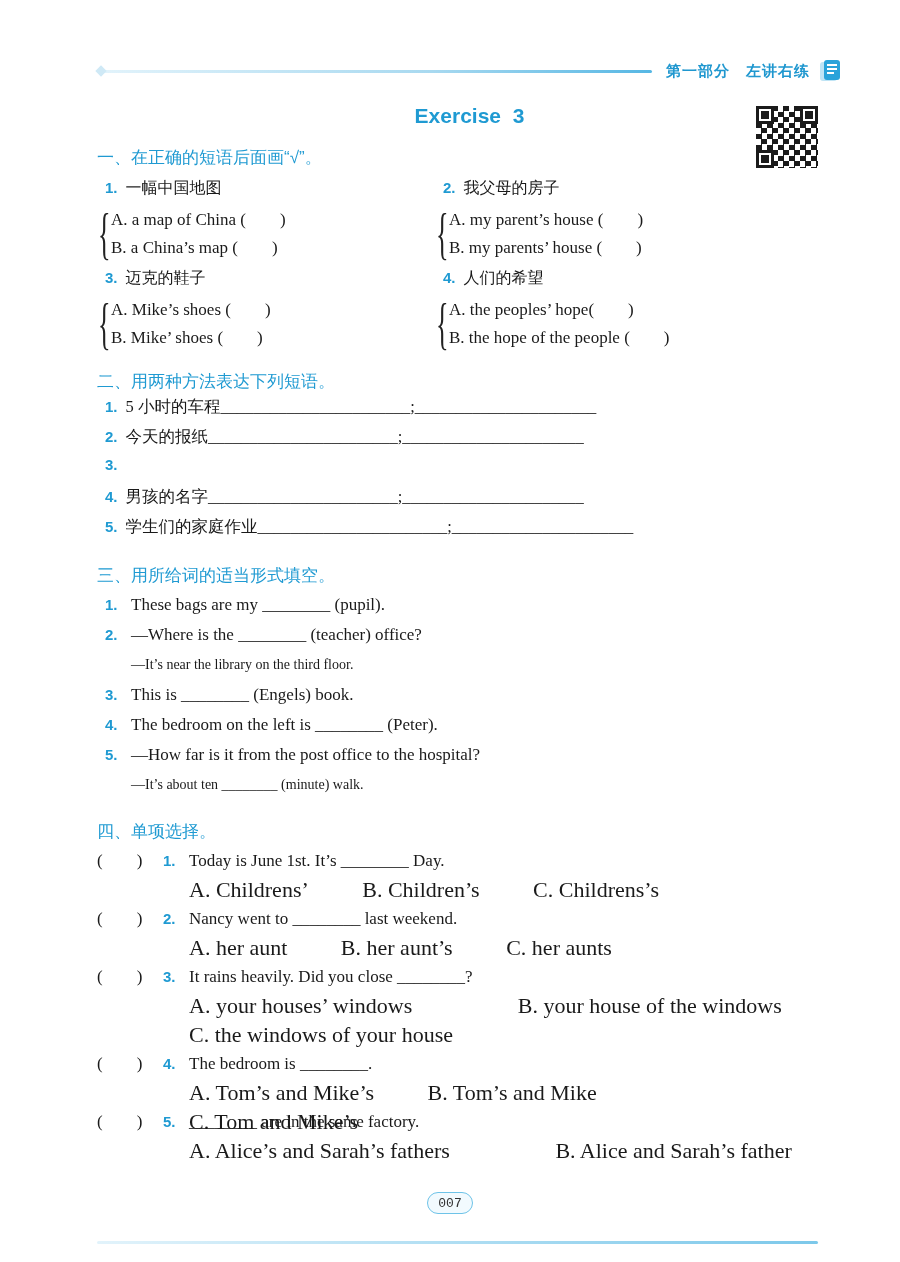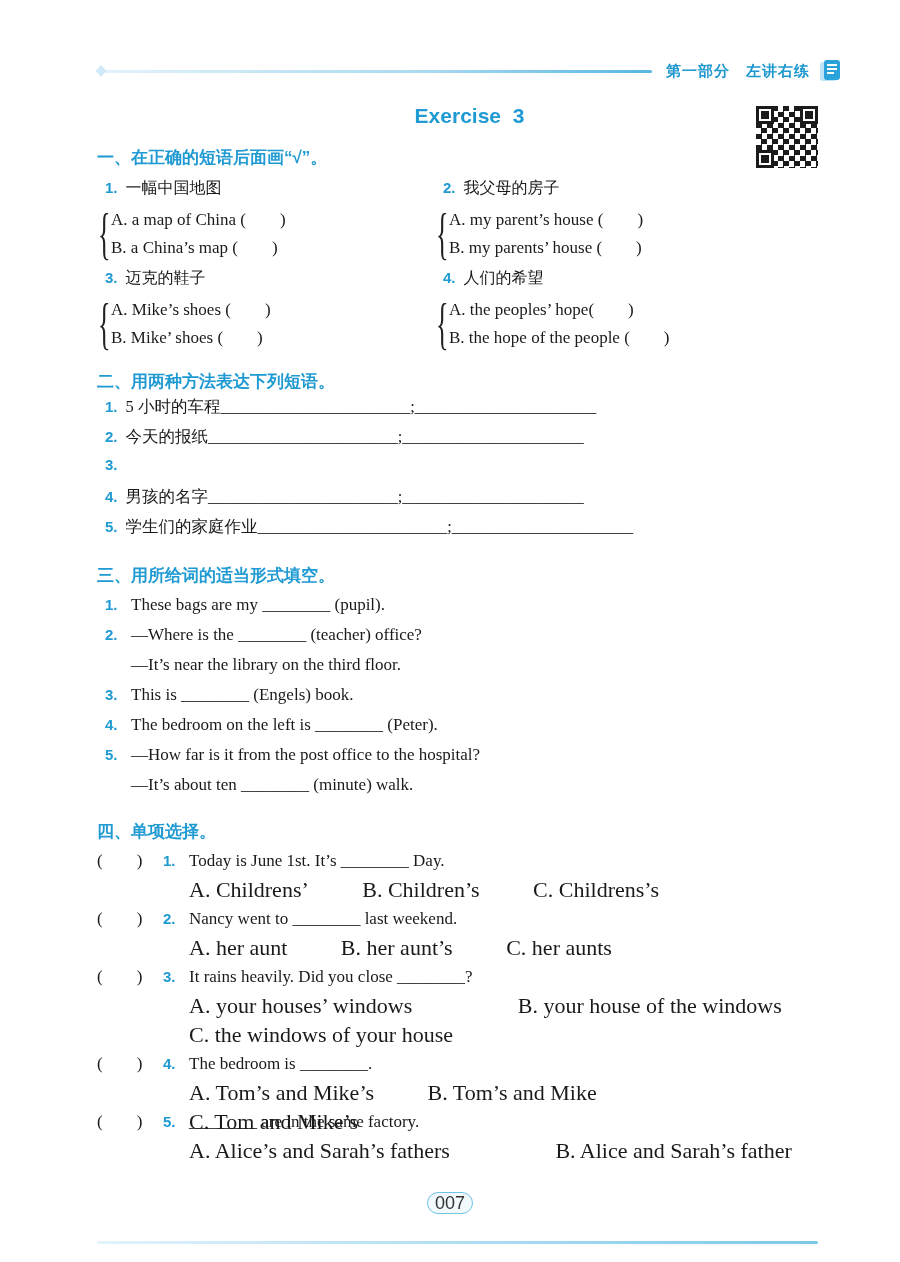--- a/index.html
+++ b/index.html
@@ -23,21 +23,21 @@
       background-image:repeating-conic-gradient(#1b1b1b 0% 25%, #ffffff 0% 50%);
       background-size:11px 11px}
   .qr .finder{position:absolute;width:18px;height:18px;border:3px solid #1b1b1b;
               background:#fff;box-sizing:border-box}
   .qr .finder::after{content:"";position:absolute;inset:2px;background:#1b1b1b}
   .f-tl{top:0;left:0}.f-tr{top:0;right:0}.f-bl{bottom:0;left:0}
 
   .title{margin:24px 0 0 0;text-align:center;font-family:"Liberation Sans","DejaVu Sans",sans-serif;
          font-weight:bold;font-size:21px;color:#1f9ad2;white-space:pre}
 
-  .sec-h{margin-top:16px;font-family:"Liberation Sans","DejaVu Sans",sans-serif;font-weight:bold;
+  .sec-h{margin-top:16px;font-family:"Liberation Sans","DejaVu Sans",sans-serif;font-weight:normal;
          font-size:17px;color:#1f9ad2;line-height:28px;white-space:pre}
   .num{color:#1f9ad2;font-family:"Liberation Sans","DejaVu Sans",sans-serif;
        font-weight:bold;font-size:15px;flex:none}
 
   
   .s1-grid{display:grid;grid-template-columns:338px 1fr;margin-top:6px;row-gap:6px}
   .s1-cn{display:flex;align-items:baseline;gap:8px;height:28px;padding-left:8px;font-size:16px}
   .pair{display:flex;align-items:center}
   .brace{display:inline-block;font-size:58px;font-weight:400;line-height:56px;
          transform:scaleX(.45);width:18px;flex:none;color:#222;margin-left:-4px}
@@ -45,36 +45,36 @@
 
   
   .s2-row{display:flex;align-items:baseline;gap:8px;height:30px;padding-left:8px}
   .s2-text{font-size:16.5px;white-space:pre}
 
   
   .s3-wrap{padding-left:8px}
   .l1{display:flex;height:30px;line-height:30px}
   .l1 .num{width:26px;line-height:30px}
   .s3-text{font-size:17px;white-space:pre}
-  .s3-cont{margin-left:26px;height:30px;line-height:30px;font-size:17px;white-space:pre}
+  .s3-cont{margin-left:26px;height:30px;line-height:30px;font-size:14px;white-space:pre}
 
   
   .ql{display:flex;height:29px;line-height:29px}
   .paren{width:66px;flex:none;font-size:17px;white-space:pre}
   .ql .num{width:26px;line-height:29px}
   .s4-text{font-size:17px;white-space:pre}
   .opts{margin-left:92px;height:29px;line-height:29px;font-size:22px}
   .opts span{margin-right:48px;white-space:pre}
   .opts .wide{margin-right:100px}
 
   
   .footer-oval{position:absolute;top:1192px;left:50%;transform:translateX(-50%);
                min-width:46px;height:22px;padding:0 6px;border:1.5px solid #6ec3e8;border-radius:12px;
                display:flex;align-items:center;justify-content:center;box-sizing:border-box;
-               font-family:Liberation Sans, sans-serif;font-size:18px;color:#333;background:#f2fafe}
+               font-family:Liberation Mono, monospace;font-size:13px;color:#333;background:#f2fafe}
   .bottom-rule{position:absolute;top:1241px;left:97px;right:82px;height:3px;border-radius:2px;
                background:linear-gradient(to right,#e2f3fb,#7cc8ea)}
 </style>
 </head>
 <body>
 
 <div class="page">
 
   <div class="header-row">
     <span class="diamond"></span>

